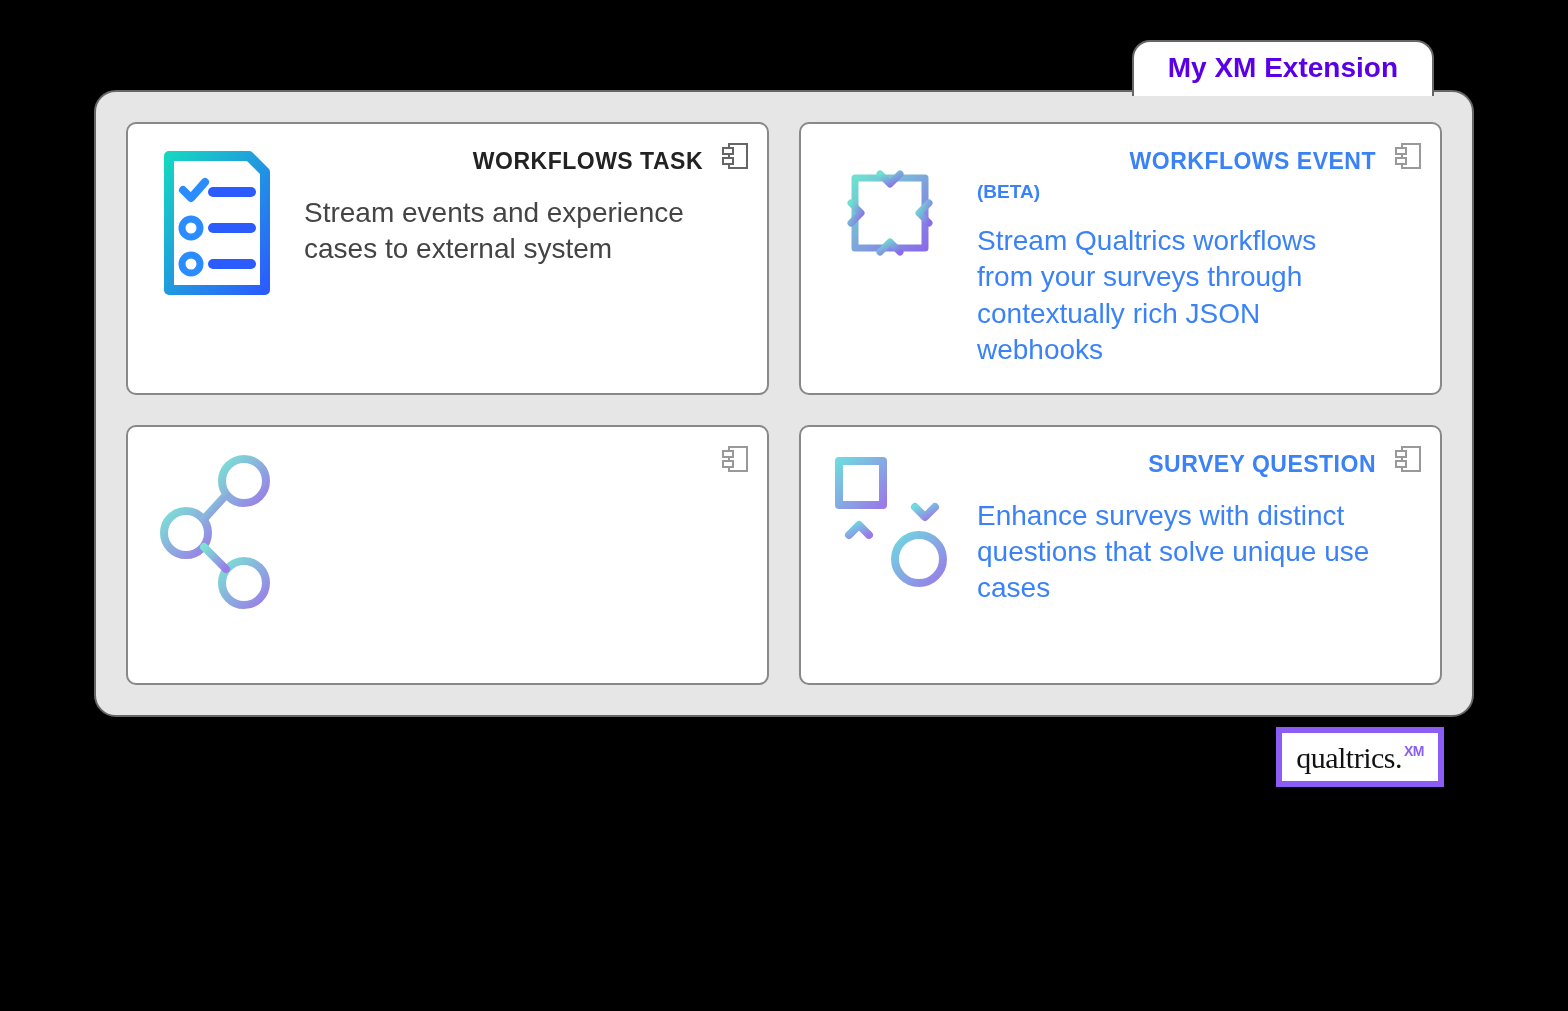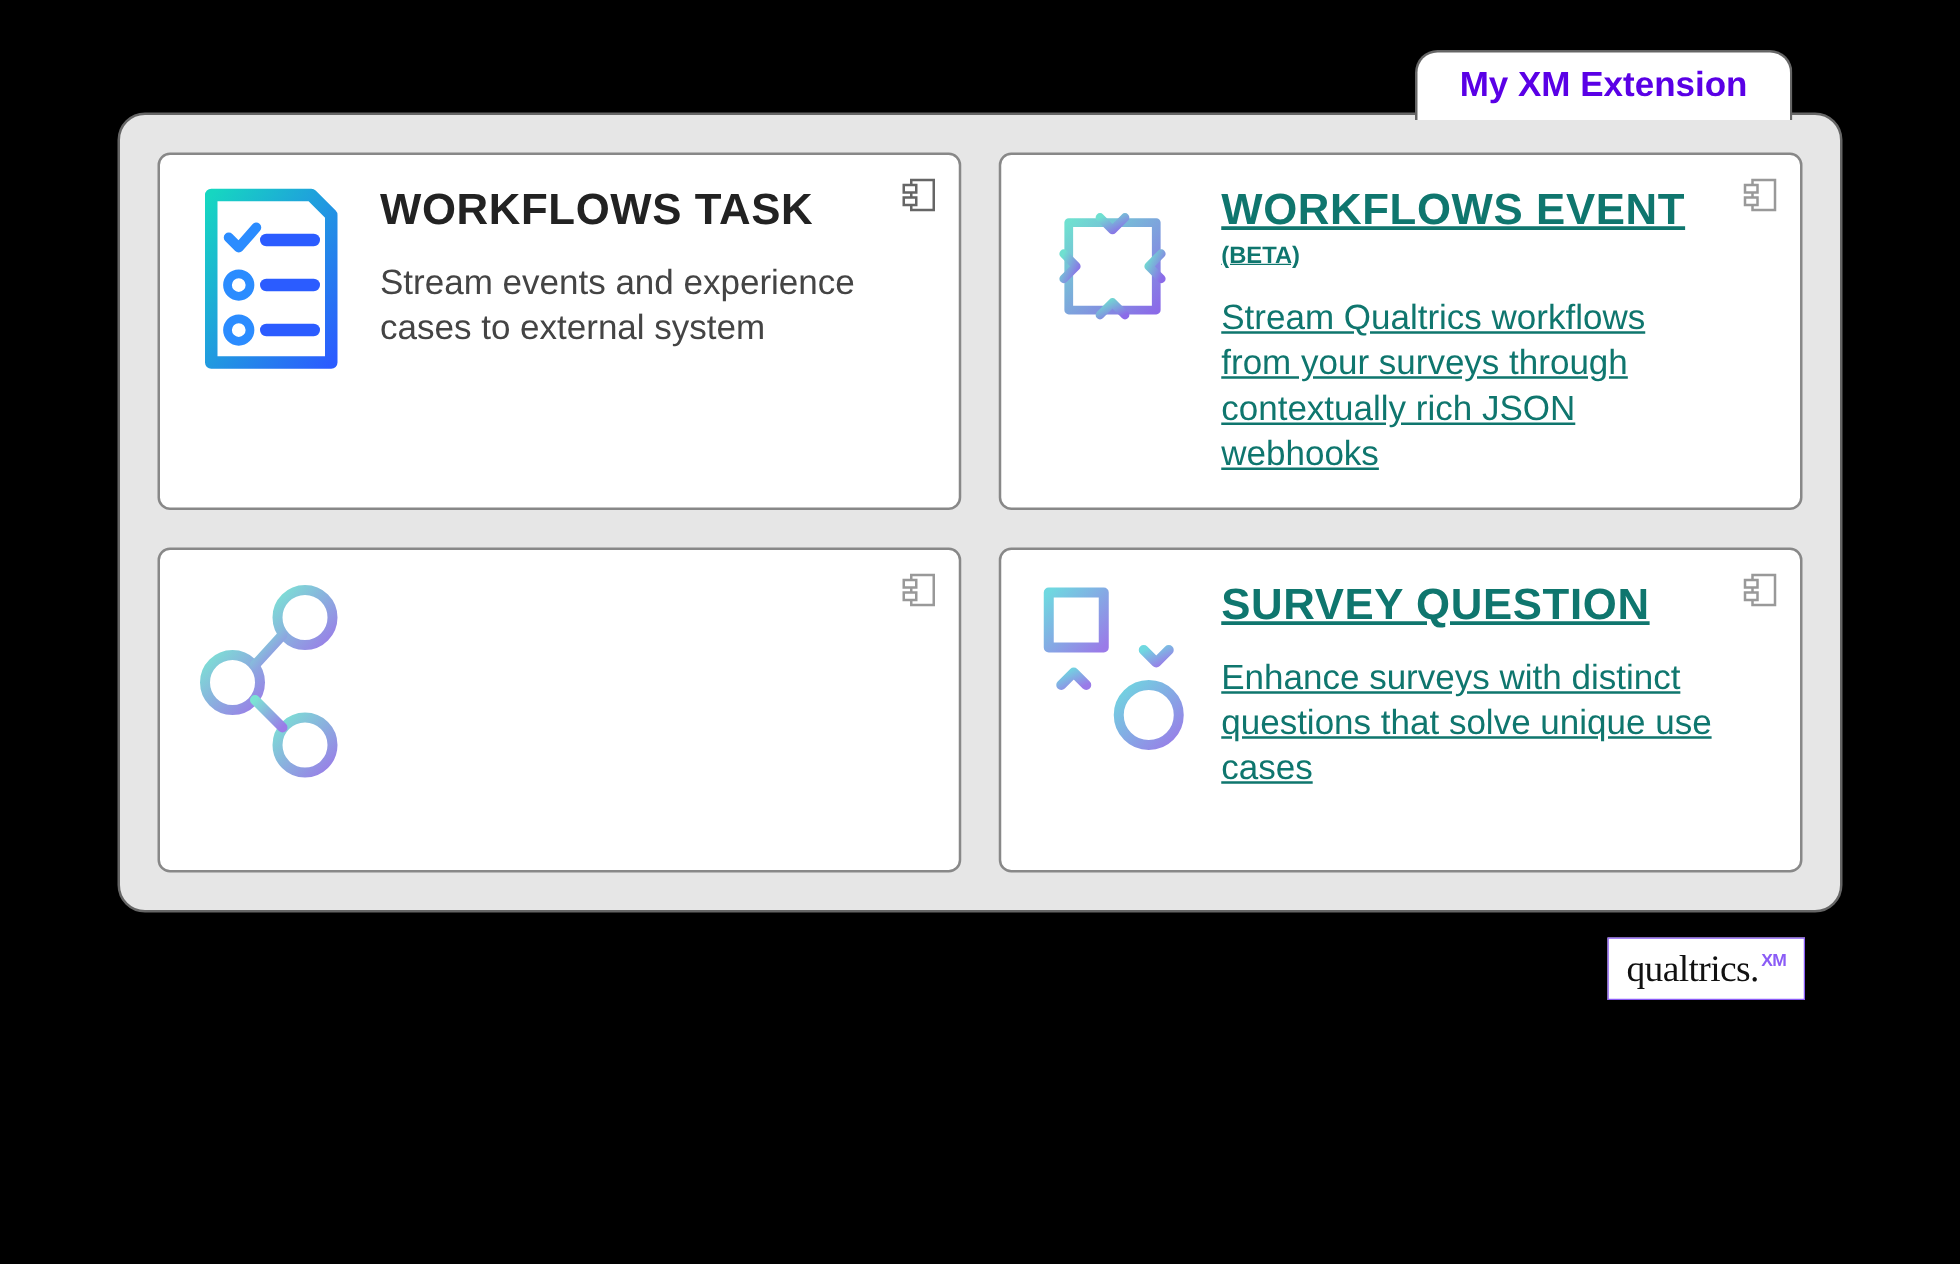--- a/index.html
+++ b/index.html
@@ -57,53 +57,54 @@
     flex: 0 0 130px;
     display: flex;
     align-items: flex-start;
     justify-content: center;
   }
   .card .text-slot {
     flex: 1;
     padding-right: 40px;
   }
   .card h2 {
-    font-size: 35px;
+    font-size: 23px;
     font-weight: bold;
     letter-spacing: 0.5px;
     margin-bottom: 6px;
+    text-align: right;
   }
   .card .subtitle {
     font-size: 19px;
     font-weight: bold;
     margin-bottom: 20px;
   }
   .card p {
     font-size: 28px;
     line-height: 1.3;
     margin-top: 20px;
   }
   .card.active h2 { color: #222; }
   .card.active p { color: #444; }
   .card.muted h2,
   .card.muted .subtitle,
-  .card.muted p { color: #0f766e; text-decoration: underline; }
+  .card.muted p { color: #3b82f6; }
   .plugin-icon {
     position: absolute;
     top: 18px;
     right: 18px;
     width: 28px;
     height: 28px;
   }
   .logo-box {
     position: absolute;
     right: 28px;
     bottom: -72px;
     background: #fff;
-    border: 1px solid #8b5cf6;
+    border: 6px solid #8b5cf6;
     padding: 8px 14px 6px 14px;
     font-family: Georgia, "Times New Roman", serif;
     font-size: 30px;
     letter-spacing: -0.5px;
     color: #111;
     display: flex;
     align-items: baseline;
   }
   .logo-box .xm {
     font-family: Arial, sans-serif;

